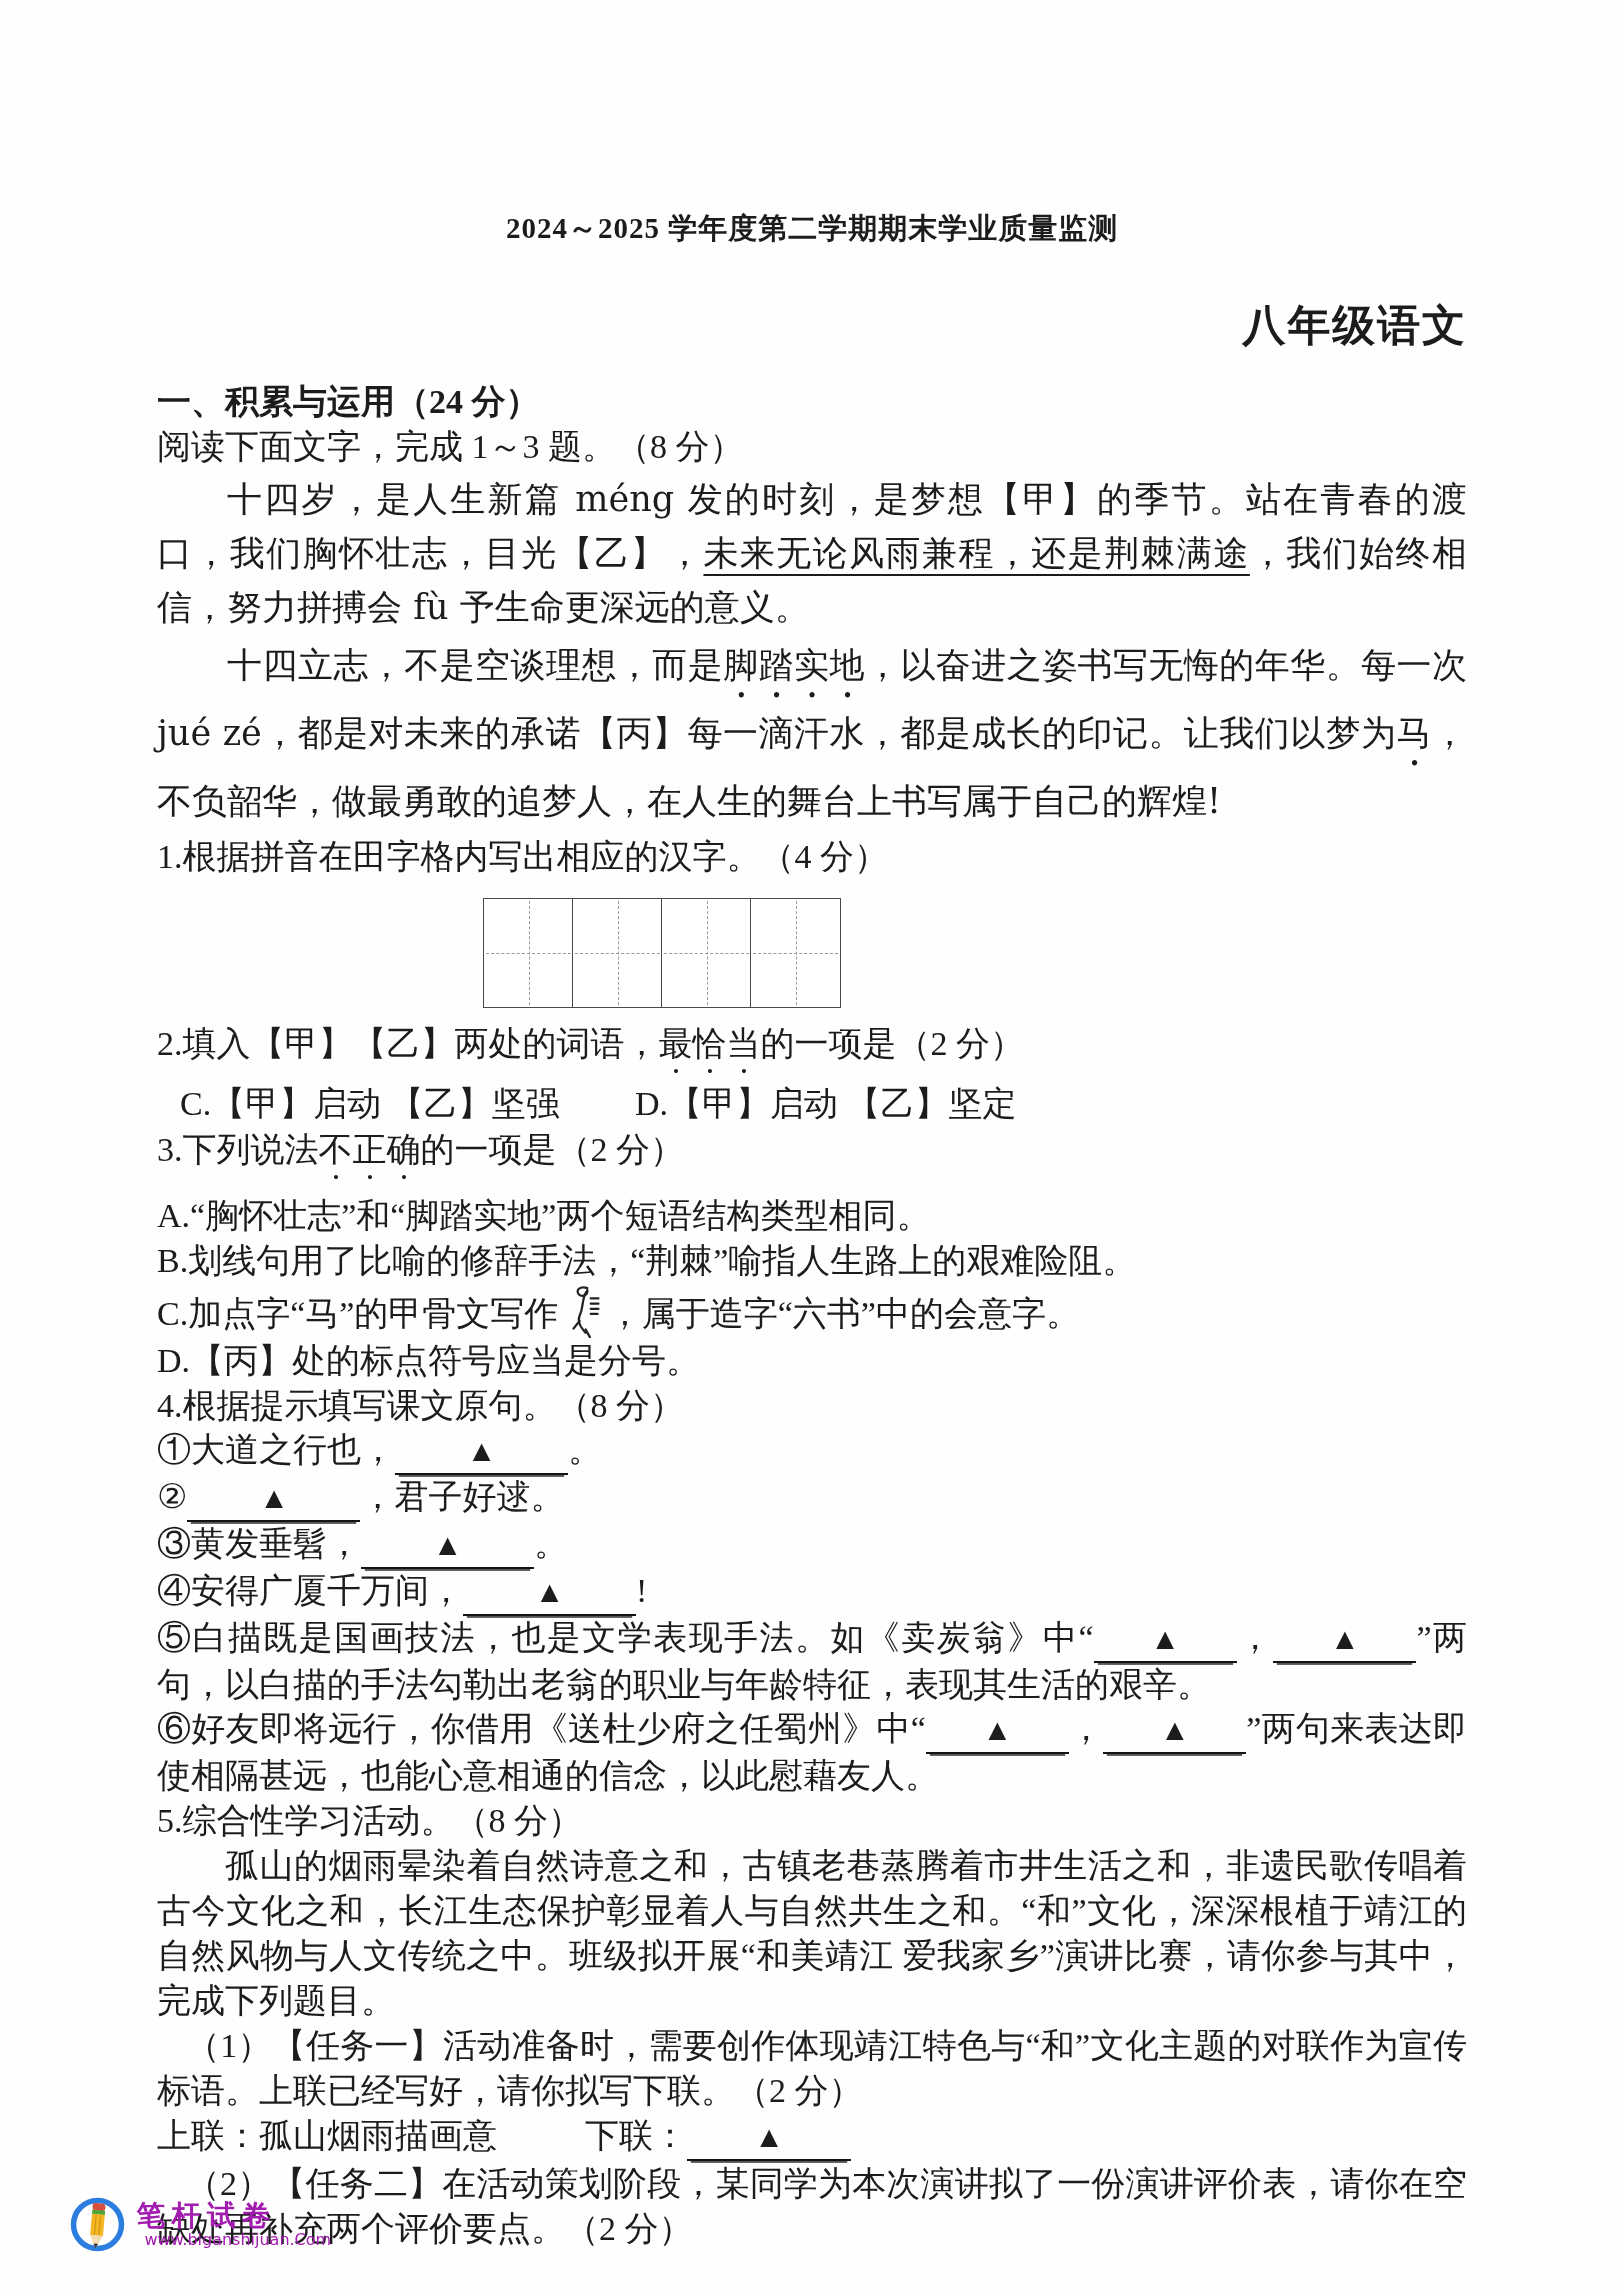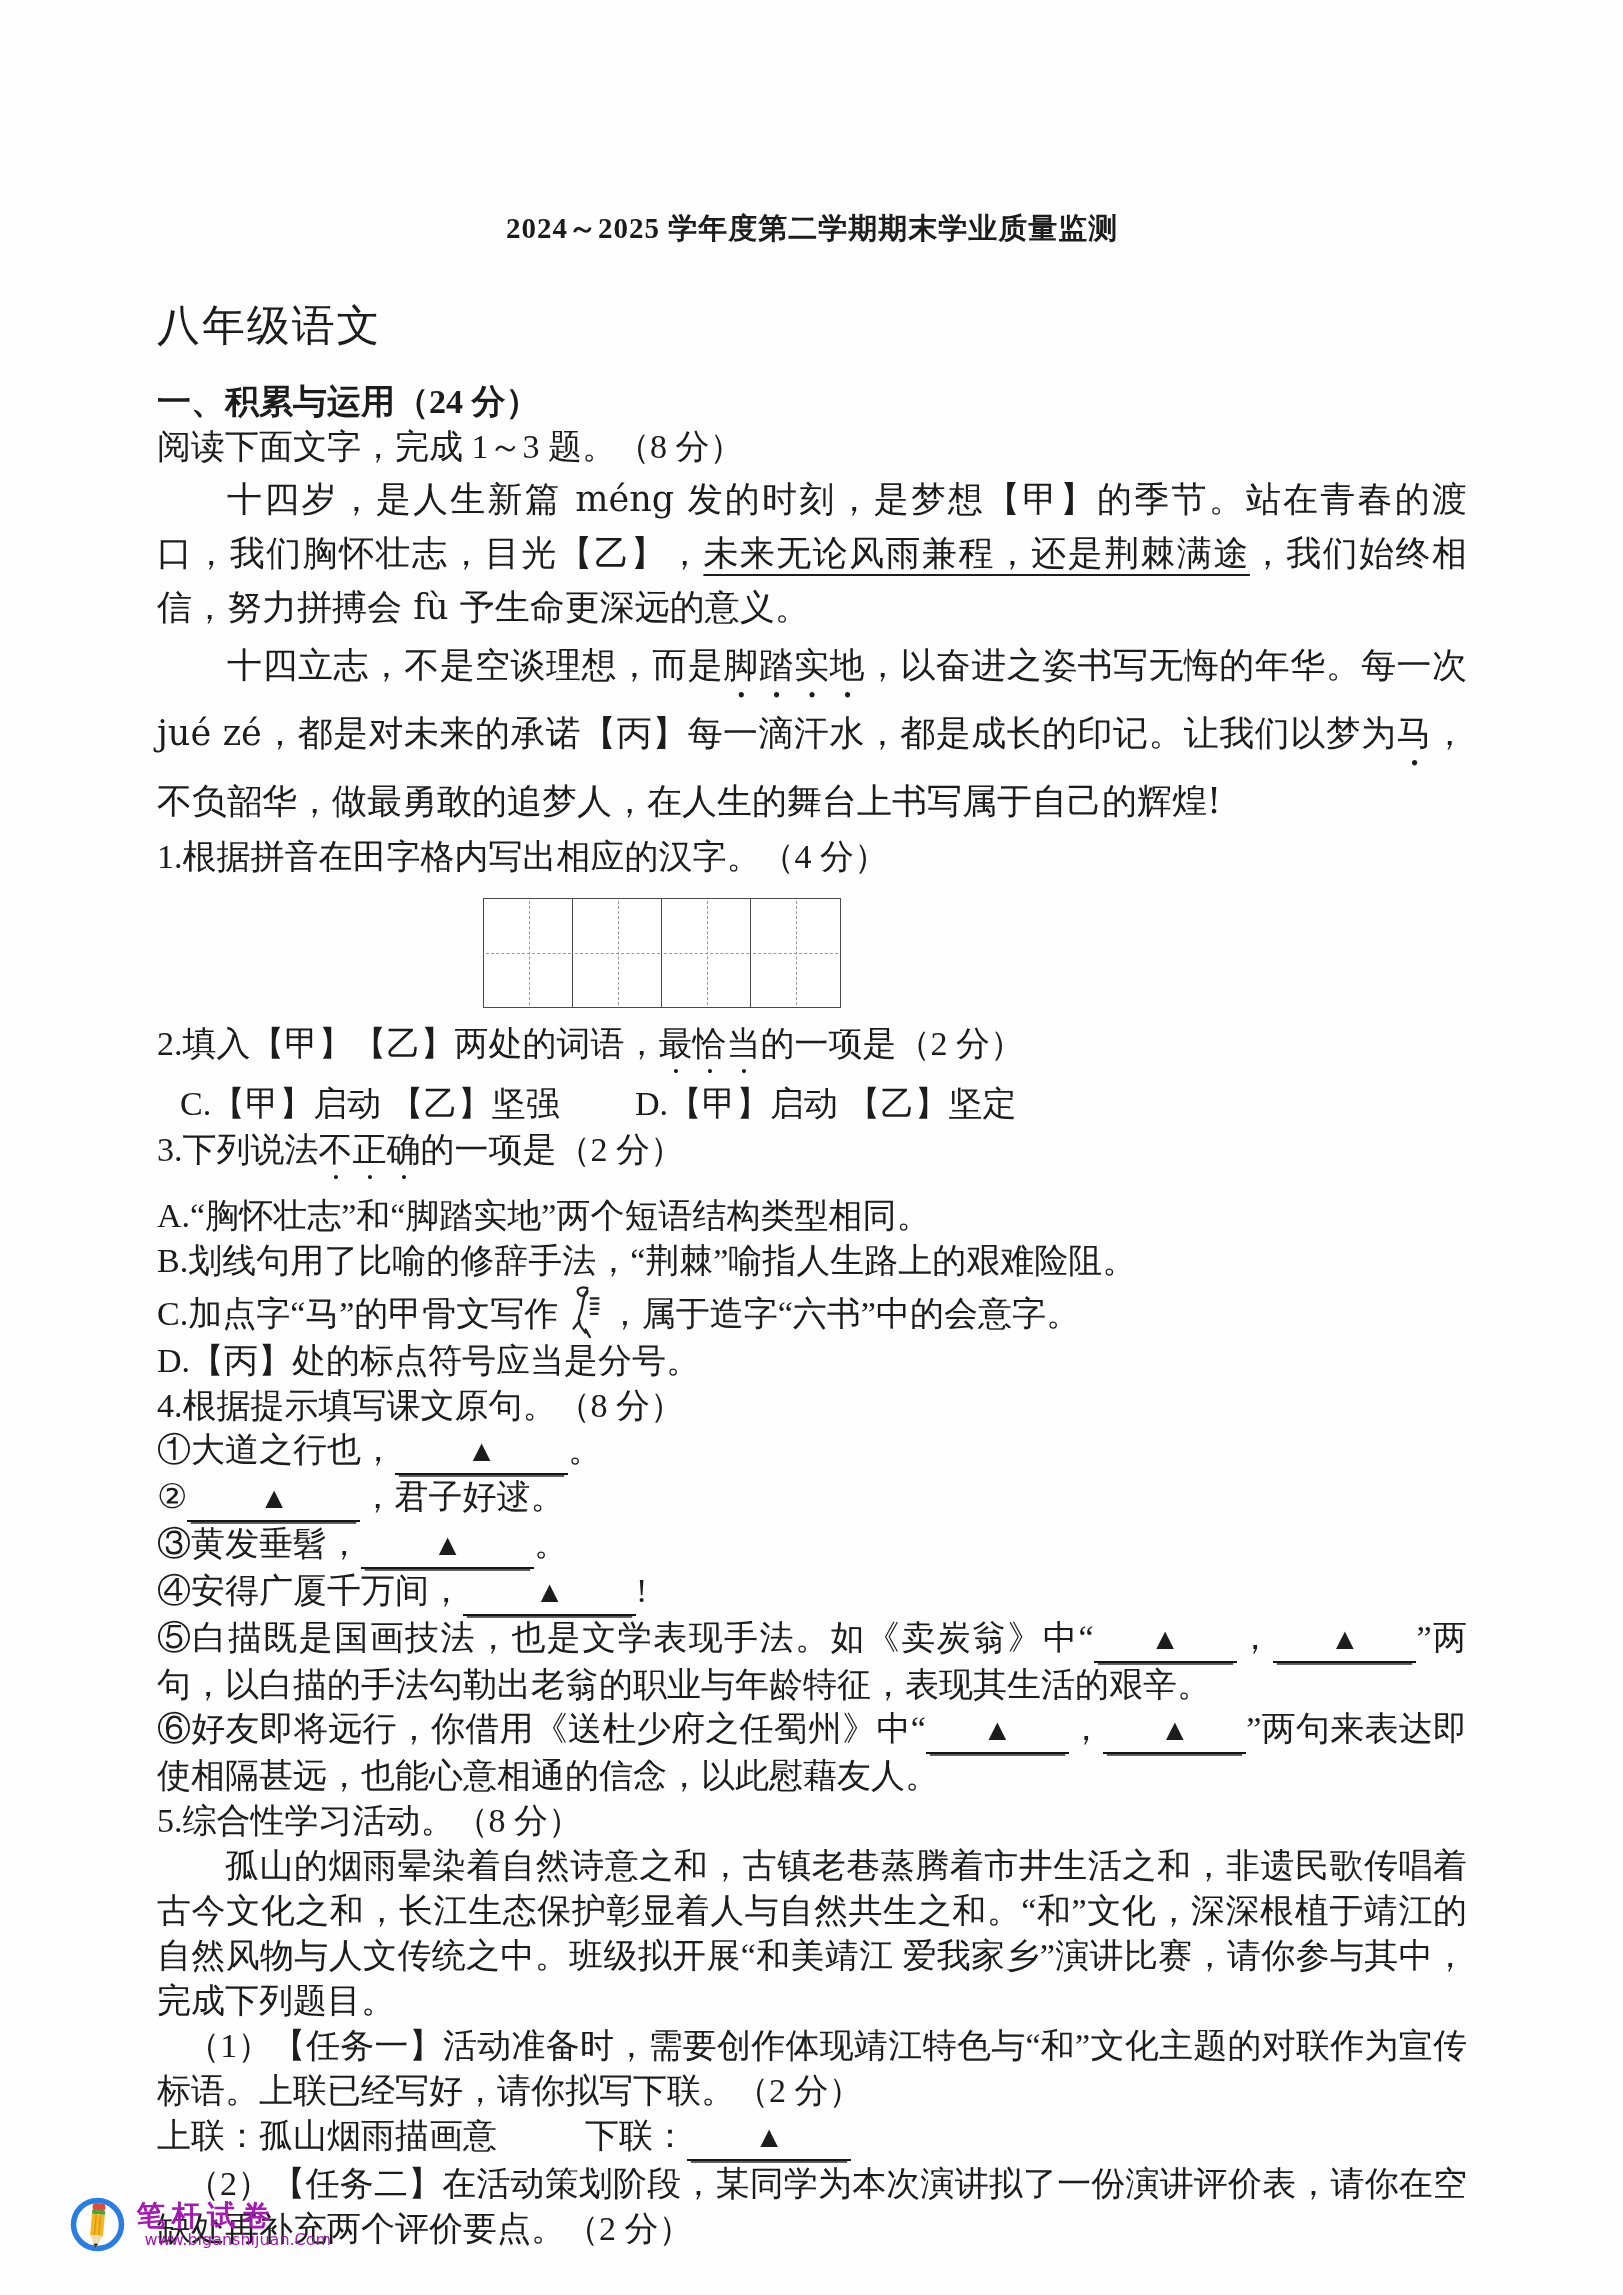--- a/index.html
+++ b/index.html
@@ -12,22 +12,22 @@
     color:#1c1c1c;
     overflow:hidden;
   }
   .content{padding:204px 157px 0 157px;}
   h1.title{
     margin:0;text-align:center;
     font-size:29px;line-height:48px;font-weight:bold;
     letter-spacing:1px;
   }
   h2.subtitle{
-    margin:49px 0 0 0;text-align:left;
-    font-size:43px;line-height:49px;font-weight:normal;
+    margin:49px 0 0 0;text-align:right;
+    font-size:43px;line-height:49px;font-weight:bold;
     letter-spacing:1.9px;
   }
   p{margin:0;}
   .line{font-size:34px;line-height:45px;}
   .bold{font-weight:bold;}
   .mt-lg{margin-top:28.5px;}
   .mt{margin-top:5.7px;}
   .passage{
     font-size:35px;line-height:54px;
     text-align:justify;text-indent:2em;

